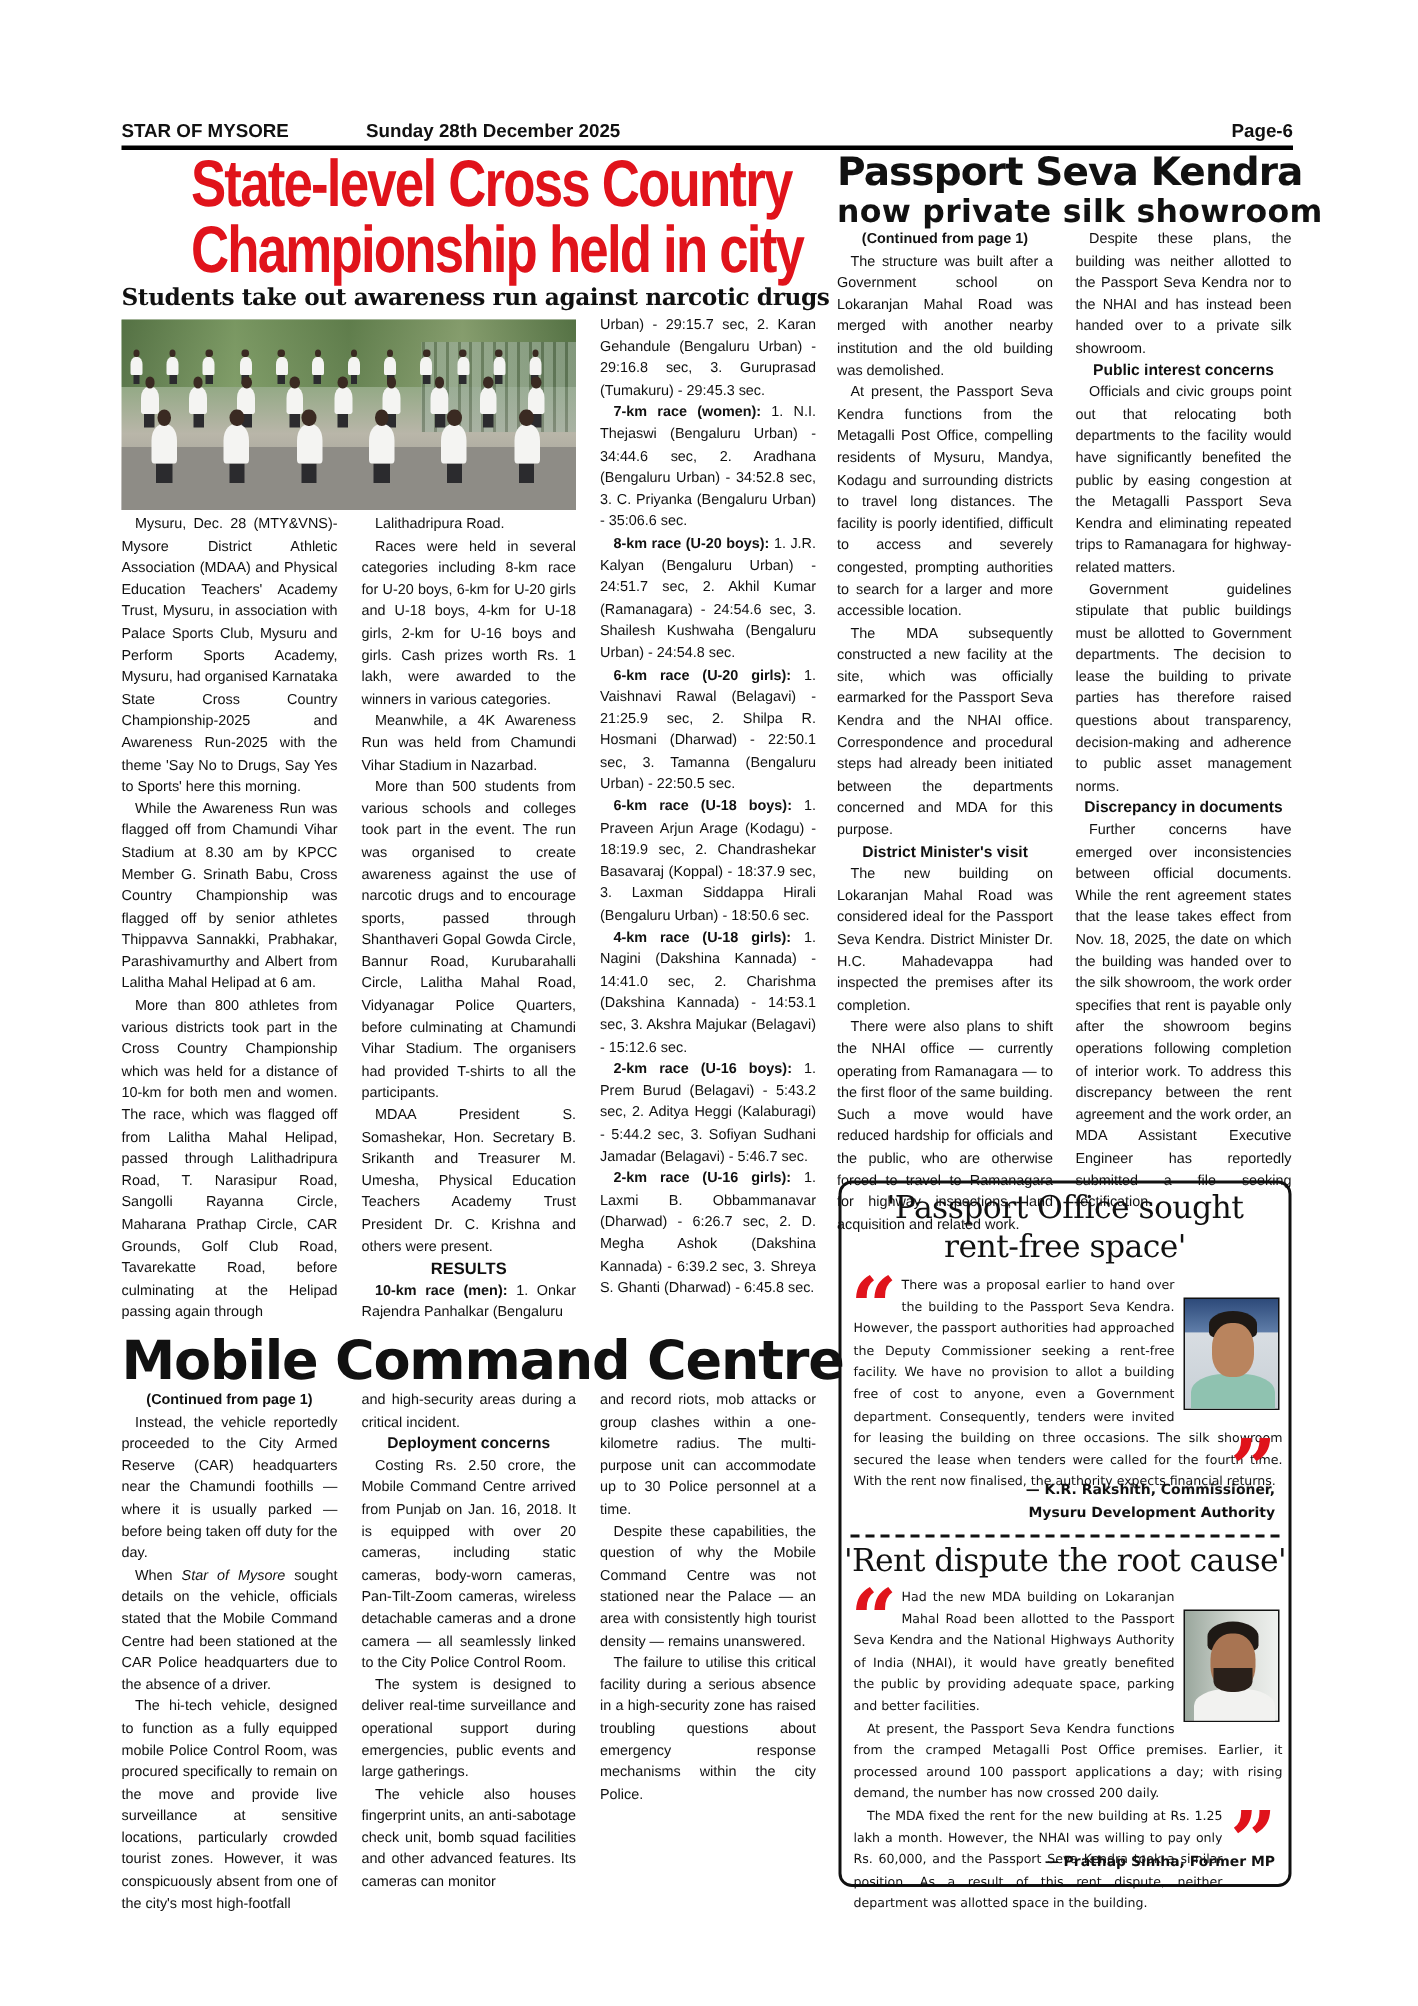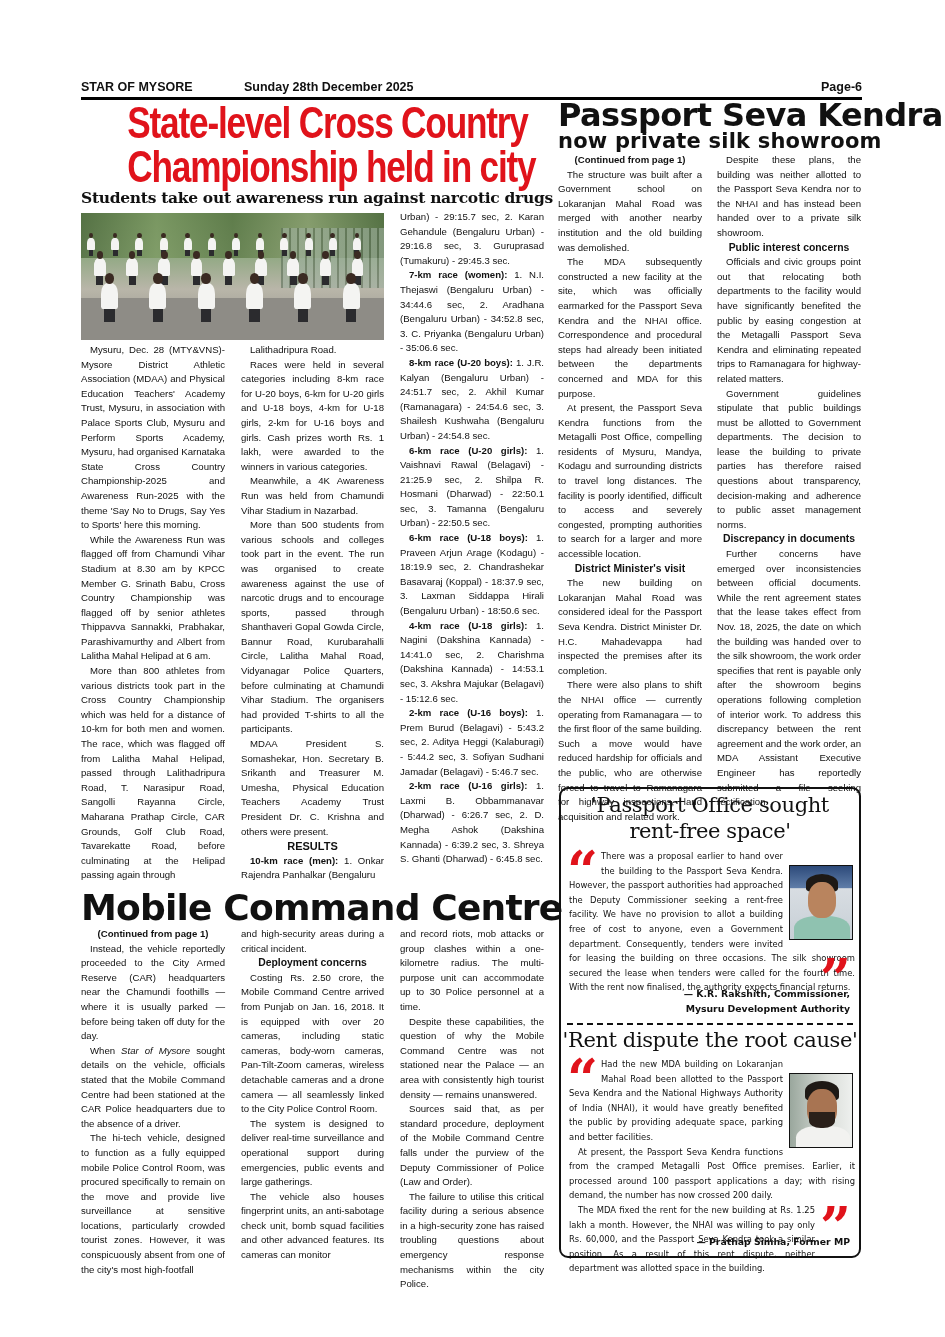--- a/index.html
+++ b/index.html
@@ -26,21 +26,21 @@
   .photo-runners { position: absolute; left: 81px; top: 213px; width: 303px; height: 127px; overflow: hidden; background: linear-gradient(180deg, #6d8a5e 0%, #93a985 35%, #b9b6a9 60%, #8f8d88 100%); }
   .photo-runners .runner { position: absolute; border-radius: 40% 40% 10% 10%; background: #f4f4f2; }
   .photo-runners .head { position: absolute; border-radius: 50%; background: #3a2a22; }
   .photo-runners .leg { position: absolute; background: #2b2b2e; }
   .a1-col1 { position: absolute; left: 81px; top: 343px; width: 144px; }
   .a1-col2 { position: absolute; left: 241px; top: 343px; width: 143px; }
   .a1-col3 { position: absolute; left: 400px; top: 210px; width: 144px; }
 
   
   .a2-head { position: absolute; left: 558px; top: 100px; width: 304px; text-align: center; font-weight: bold; font-family: "DejaVu Sans", sans-serif; }
-  .a2-head .l1 { display: block; font-size: 32px; line-height: 30px; letter-spacing: -0.6px; white-space: nowrap; }
+  .a2-head .l1 { display: block; font-size: 26px; line-height: 30px; letter-spacing: -0.6px; white-space: nowrap; }
   .a2-head .l2 { display: block; font-size: 21px; line-height: 22px; letter-spacing: 0.2px; white-space: nowrap; }
   .a2-col1 { position: absolute; left: 558px; top: 153px; width: 144px; }
   .a2-col2 { position: absolute; left: 717px; top: 153px; width: 144px; }
   .cont { text-align: center; font-weight: bold; text-indent: 0 !important; }
 
   
   .qbox { position: absolute; left: 559px; top: 787px; width: 302px; height: 471px; border: 2.5px solid #111; border-radius: 9px; }
   .qhead { position: absolute; left: 0; width: 100%; text-align: center; font-family: "DejaVu Serif", serif; font-size: 21px; line-height: 26px; letter-spacing: -0.4px; white-space: nowrap; }
   .qtext { position: absolute; font-family: "DejaVu Sans", sans-serif; font-size: 8.4px; line-height: 14.6px; text-align: justify; }
   .qmark { position: absolute; color: #e0131b; font-family: "DejaVu Serif", serif; font-weight: bold; font-size: 54px; line-height: 40px; }
@@ -191,22 +191,22 @@
   </div>
 
 <div class="a2-head">
   <span class="l1">Passport Seva Kendra</span>
   <span class="l2">now private silk showroom</span>
 </div>
 <div class="a2-col1 p">
   <p class="cont">(Continued from page 1)</p>
   <div id="a2c1">
       <p>The structure was built after a Government school on Lokaranjan Mahal Road was merged with another nearby institution and the old building was demolished.</p>
+      <p>At present, the Passport Seva Kendra functions from the Metagalli Post Office, compelling residents of Mysuru, Mandya, Kodagu and surrounding districts to travel long distances. The facility is poorly identified, difficult to access and severely congested, prompting authorities to search for a larger and more accessible location.</p>
       <p>The MDA subsequently constructed a new facility at the site, which was officially earmarked for the Passport Seva Kendra and the NHAI office. Correspondence and procedural steps had already been initiated between the departments concerned and MDA for this purpose.</p>
-      <p>At present, the Passport Seva Kendra functions from the Metagalli Post Office, compelling residents of Mysuru, Mandya, Kodagu and surrounding districts to travel long distances. The facility is poorly identified, difficult to access and severely congested, prompting authorities to search for a larger and more accessible location.</p>
       <p class="sub">District Minister's visit</p>
       <p>The new building on Lokaranjan Mahal Road was considered ideal for the Passport Seva Kendra. District Minister Dr. H.C. Mahadevappa had inspected the premises after its completion.</p>
       <p>There were also plans to shift the NHAI office — currently operating from Ramanagara — to the first floor of the same building. Such a move would have reduced hardship for officials and the public, who are otherwise forced to travel to Ramanagara for highway inspections, land acquisition and related work.</p>
     </div>
 </div>
 <div class="a2-col2 p" id="a2c2">
     <p>Despite these plans, the building was neither allotted to the Passport Seva Kendra nor to the NHAI and has instead been handed over to a private silk showroom.</p>
     <p class="sub">Public interest concerns</p>
     <p>Officials and civic groups point out that relocating both departments to the facility would have significantly benefited the public by easing congestion at the Metagalli Passport Seva Kendra and eliminating repeated trips to Ramanagara for highway-related matters.</p>
     <p>Government guidelines stipulate that public buildings must be allotted to Government departments. The decision to lease the building to private parties has therefore raised questions about transparency, decision-making and adherence to public asset management norms.</p>
@@ -270,15 +270,14 @@
 <div class="a3-col2 p" id="a3c2">
     <p class="noind">and high-security areas during a critical incident.</p>
     <p class="sub">Deployment concerns</p>
     <p>Costing Rs. 2.50 crore, the Mobile Command Centre arrived from Punjab on Jan. 16, 2018. It is equipped with over 20 cameras, including static cameras, body-worn cameras, Pan-Tilt-Zoom cameras, wireless detachable cameras and a drone camera — all seamlessly linked to the City Police Control Room.</p>
     <p>The system is designed to deliver real-time surveillance and operational support during emergencies, public events and large gatherings.</p>
     <p>The vehicle also houses fingerprint units, an anti-sabotage check unit, bomb squad facilities and other advanced features. Its cameras can monitor</p>
   </div>
 <div class="a3-col3 p" id="a3c3">
     <p class="noind">and record riots, mob attacks or group clashes within a one-kilometre radius. The multi-purpose unit can accommodate up to 30 Police personnel at a time.</p>
     <p>Despite these capabilities, the question of why the Mobile Command Centre was not stationed near the Palace — an area with consistently high tourist density — remains unanswered.</p>
-    <p>Sources said that, as per standard procedure, deployment of the Mobile Command Centre falls under the purview of the Deputy Commissioner of Police (Law and Order).</p>
     <p>The failure to utilise this critical facility during a serious absence in a high-security zone has raised troubling questions about emergency response mechanisms within the city Police.</p>
   </div>
 
 </body></html>

